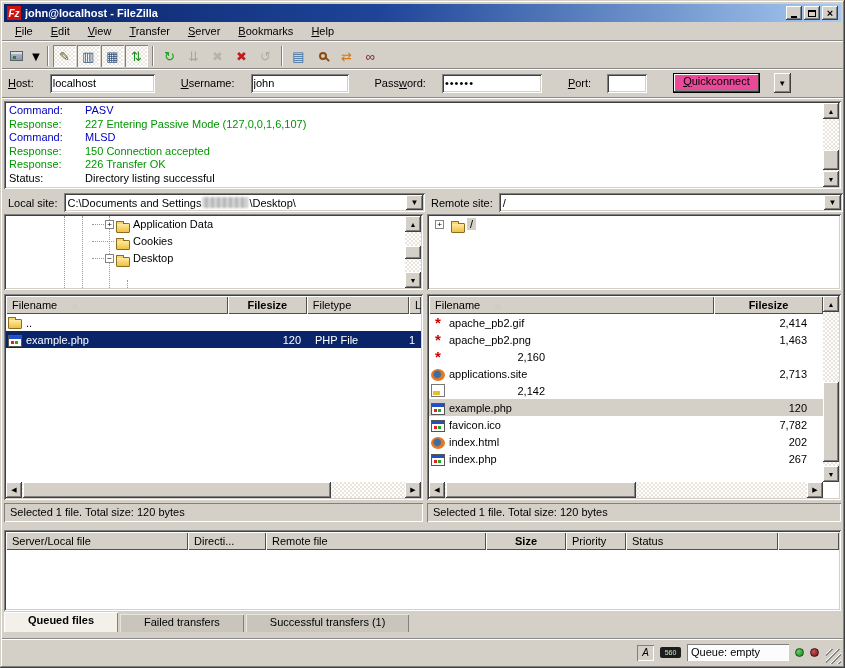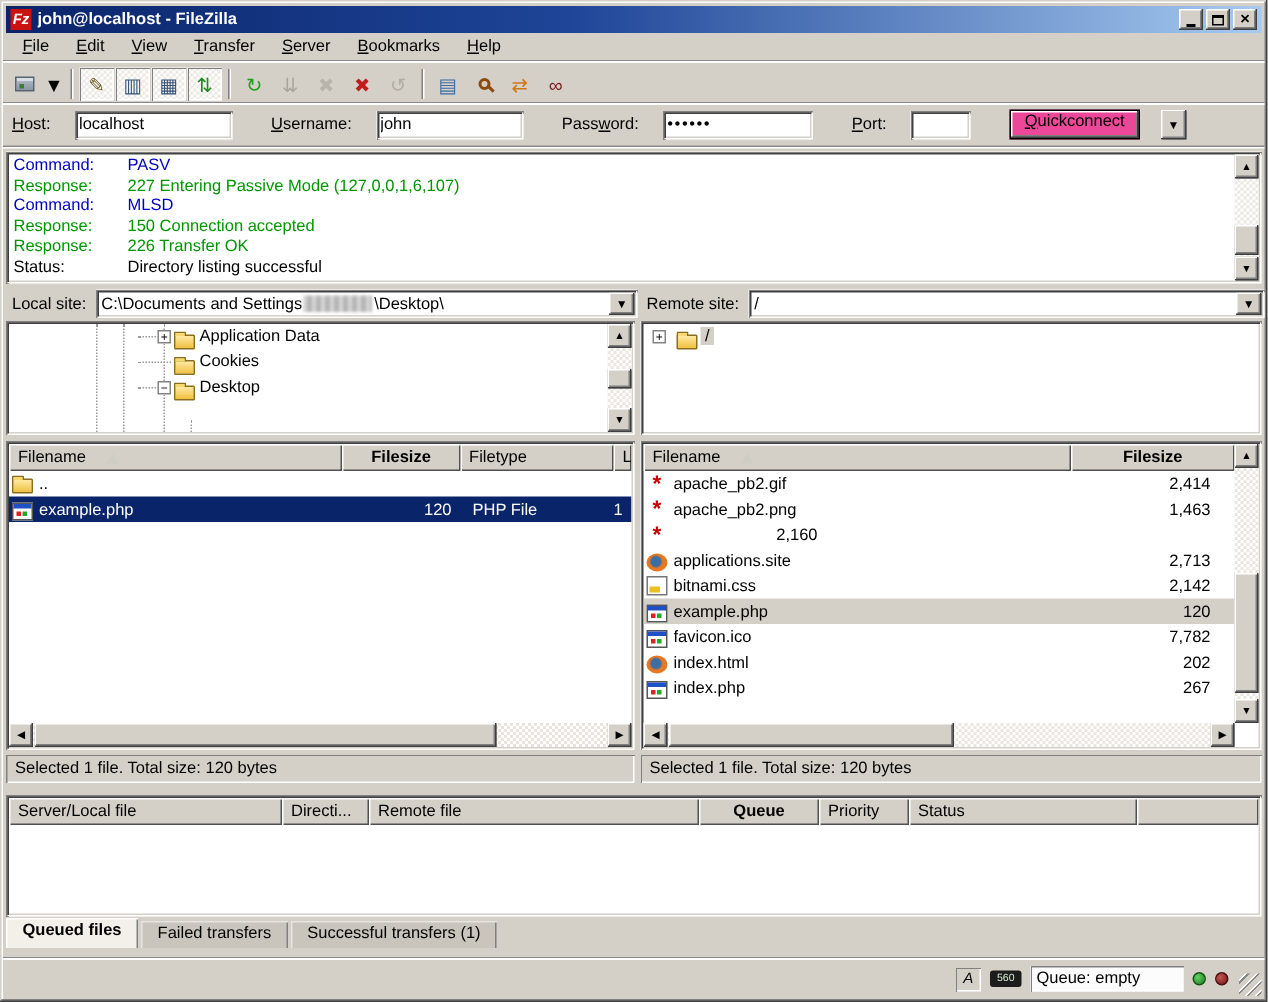--- a/index.html
+++ b/index.html
@@ -140,28 +140,28 @@
   .remote .hcell:nth-child(1){width:285px;}
   .remote .hcell:nth-child(2){width:109px;}
   .remote .c-name{width:262px;overflow:hidden;}
   .remote .c-size{width:106px;text-align:right;padding-right:10px;}
 
   .statusbox{position:absolute;top:503px;height:19px;background:#d4d0c8;line-height:18px;padding-left:6px;white-space:nowrap;}
 
   
   .queuebox{position:absolute;left:4px;top:530px;width:837px;height:81px;background:#fff;}
   .queue .hcell:nth-child(1){width:182px;}
-  .queue .hcell:nth-child(2){width:58px;}
+  .queue .hcell:nth-child(2){width:78px;}
   .queue .hcell:nth-child(3){width:220px;}
   .queue .hcell:nth-child(4){width:80px;}
   .queue .hcell:nth-child(5){width:60px;}
   .queue .hcell:nth-child(6){width:152px;}
   .queue .hcell:nth-child(7){flex:1;}
   .tabsbar{position:absolute;left:4px;top:612px;height:21px;display:flex;align-items:flex-start;}
-  .tab{height:18px;margin-top:2px;margin-right:2px;padding:2px 11px 0;background:#c9c5bd;
+  .tab{height:18px;margin-top:2px;margin-right:2px;padding:2px 24px 0;background:#c9c5bd;
     box-shadow:inset 1px 1px 0 #e8e5df,inset -1px 0 0 #808080;white-space:nowrap;}
   .tab.active{height:20px;margin-top:0;background:#f3f0e9;font-weight:bold;
     box-shadow:inset 1px 1px 0 #fff,inset -1px 0 0 #808080;}
 
   
   .statusbar{position:absolute;left:4px;right:4px;top:641px;height:23px;display:flex;align-items:center;
     justify-content:flex-end;gap:6px;padding-right:22px;}
   .abox{width:17px;height:16px;display:flex;align-items:center;justify-content:center;font-size:10px;font-style:italic;}
   .speedbadge{min-width:21px;height:11px;background:#1c1c1c;color:#cfe6cf;font-size:7px;border-radius:2px;
     display:flex;align-items:center;justify-content:center;padding:0 2px;}
@@ -422,21 +422,20 @@
           <span class="fi fi-image">*</span>
           <span class="c-size">2,160</span>
         </div>
         <div class="frow">
           <span class="fi fi-html"></span>
           <span class="c-name">applications.site</span>
           <span class="c-size">2,713</span>
         </div>
         <div class="frow">
           <span class="fi fi-css"></span>
-          <span class="c-name">bitnami.css</span>
           <span class="c-size">2,142</span>
         </div>
         <div class="frow sel-gray">
           <span class="fi fi-php"></span>
           <span class="c-name">example.php</span>
           <span class="c-size">120</span>
         </div>
         <div class="frow">
           <span class="fi fi-ico"></span>
           <span class="c-name">favicon.ico</span>
@@ -473,21 +472,21 @@
         <div class="hcell">
           <span class="hlabel">Server/Local file</span>
         </div>
         <div class="hcell">
           <span class="hlabel">Directi...</span>
         </div>
         <div class="hcell">
           <span class="hlabel">Remote file</span>
         </div>
         <div class="hcell right">
-          <span class="hlabel">Queue</span>
+          <span class="hlabel">Size</span>
         </div>
         <div class="hcell">
           <span class="hlabel">Priority</span>
         </div>
         <div class="hcell">
           <span class="hlabel">Status</span>
         </div>
         <div class="hcell">
           <span class="hlabel"></span>
         </div>

